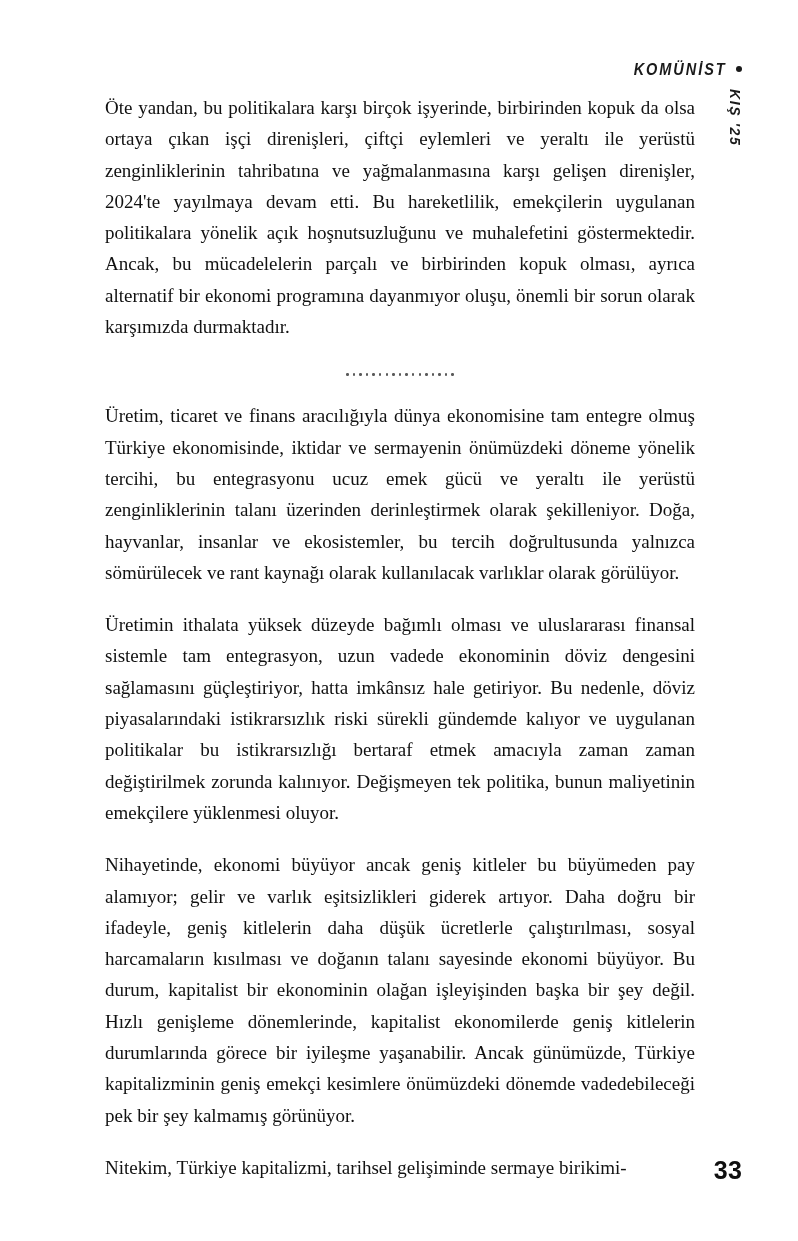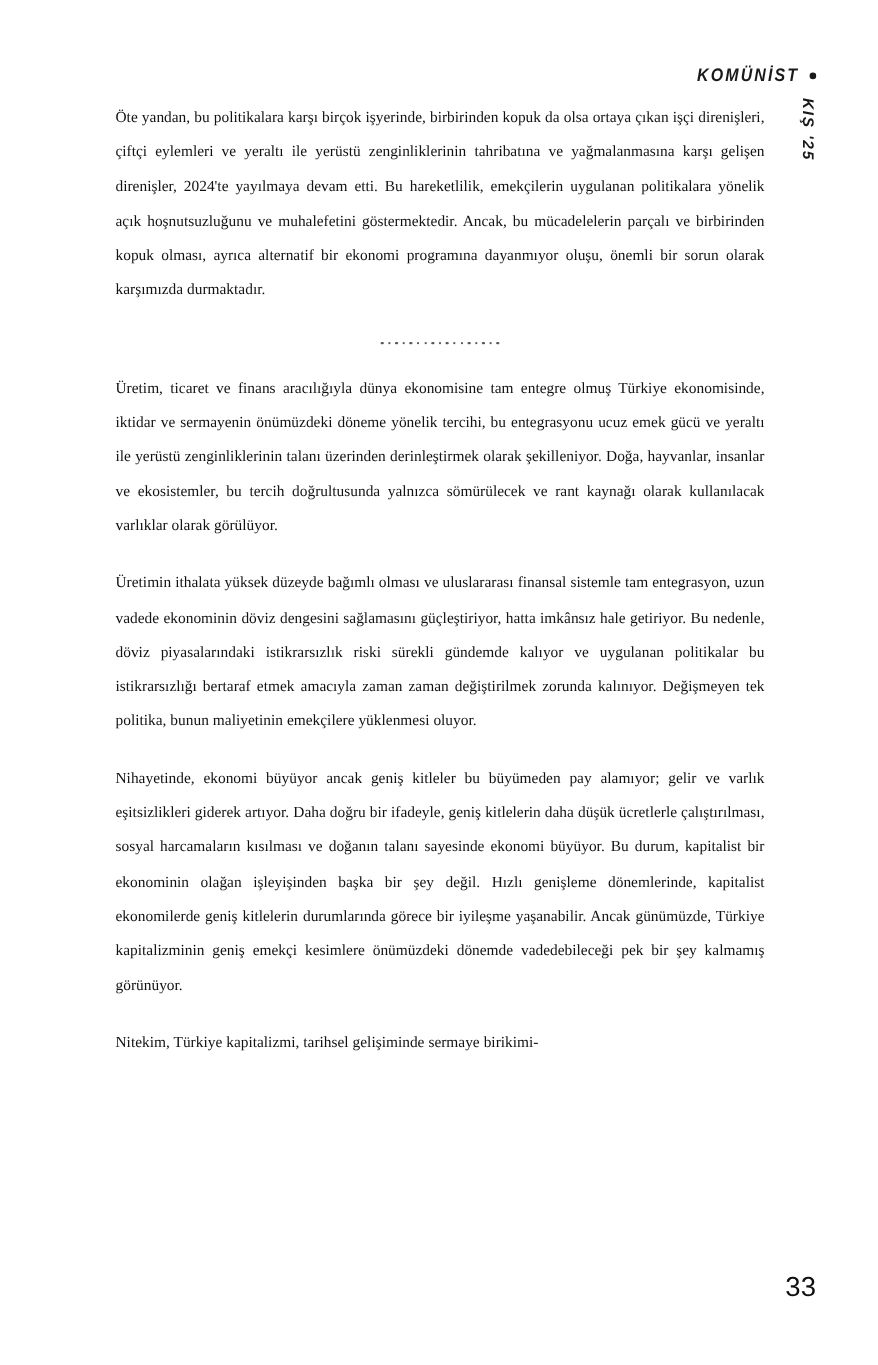--- a/index.html
+++ b/index.html
@@ -89,21 +89,21 @@
   
   .content {
     position: absolute;
     left: 105px;
     top: 92px;
     width: 590px;
   }
 
   .para {
     margin: 0 0 21px 0;
-    font-size: 14px;
+    font-size: 19px;
     line-height: 31.3px;
     text-align: justify;
     text-justify: inter-word;
     hyphens: manual;
     word-spacing: 0.1px;
   }
 
   .para:last-child {
     margin-bottom: 12px;
   }
@@ -130,21 +130,21 @@
     border-radius: 50%;
     display: block;
   }
 
   
   .folio {
     position: absolute;
     right: 56px;
     bottom: 56px;
     font-family: "Liberation Sans", "DejaVu Sans", sans-serif;
-    font-weight: 400;
+    font-weight: 700;
     font-size: 25px;
     color: #101010;
     letter-spacing: 0.2px;
   }
 </style>
 </head>
 <body>
 
 <div class="page">
 

